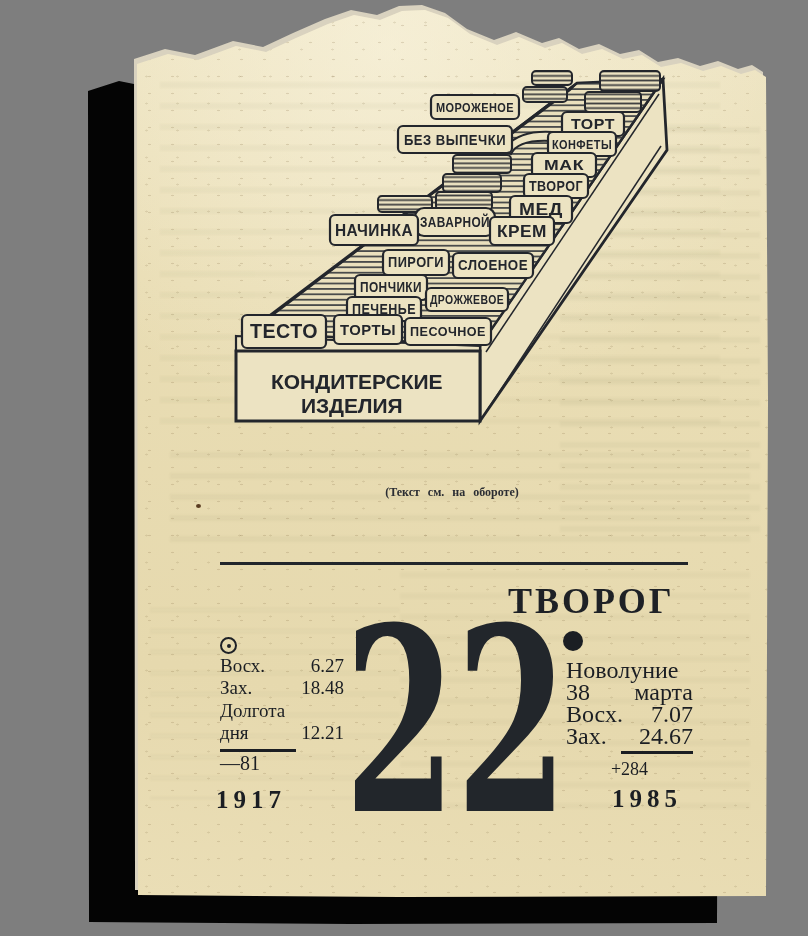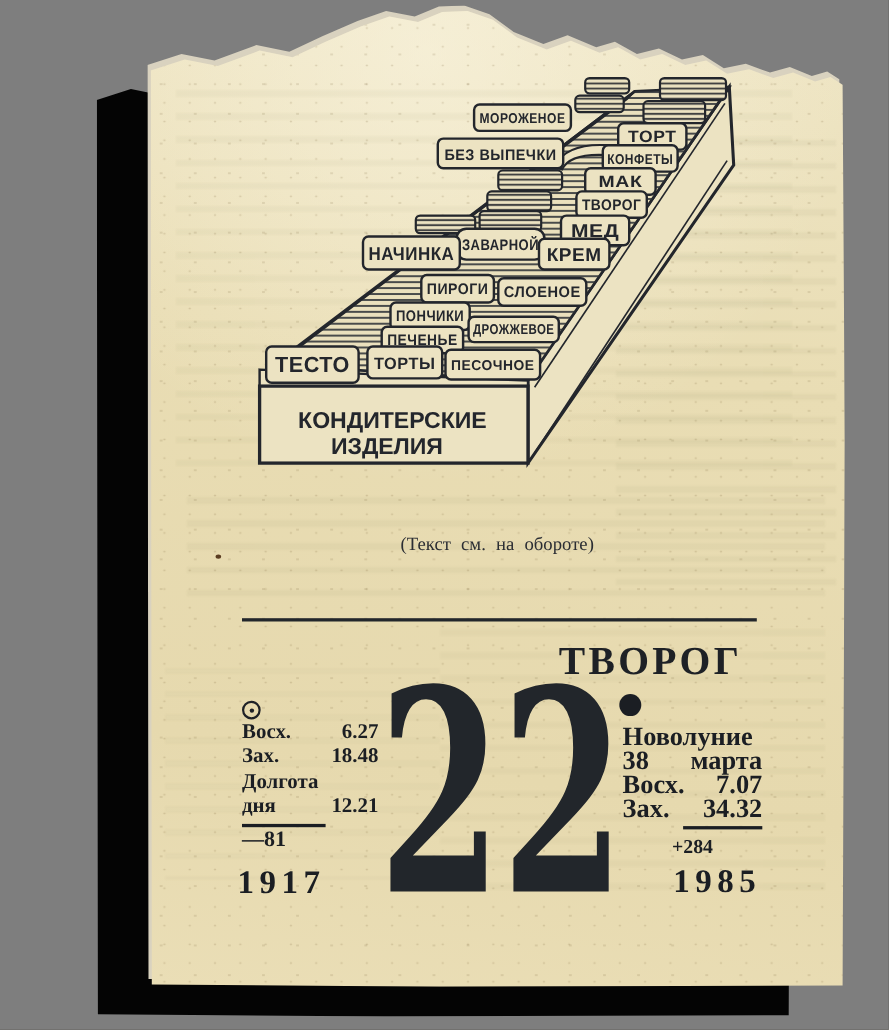--- a/index.html
+++ b/index.html
@@ -21,41 +21,41 @@
     background-size:23px 17px,31px 27px,100% 100%,100% 100%;
     background-position:0 0,7px 9px,0 0,0 0;}
   .ghost{position:absolute;filter:blur(.8px);
     background:repeating-linear-gradient(180deg, rgba(104,108,70,0) 0 7px,
       rgba(104,108,70,.55) 7px 13px, rgba(104,108,70,0) 13px 21px);}
   .fleck{position:absolute;width:5px;height:4px;border-radius:50%;background:#5a3c20;}
   svg{position:absolute;left:0;top:0;}
   svg text{font-family:"Liberation Sans",sans-serif;font-weight:700;fill:#23262c;
     text-anchor:middle;letter-spacing:.5px;}
   .caption{position:absolute;left:327px;top:485px;width:250px;text-align:center;
-    font-size:17px;color:#2a2d33;word-spacing:5px;}
+    font-size:12px;color:#2a2d33;word-spacing:5px;font-weight:bold;}
   .divider{position:absolute;left:220px;top:562px;width:468px;height:3px;background:#22262b;}
   .month,.weekday{position:absolute;top:580px;font-size:36px;font-weight:700;color:#1e2126;}
   .month{left:222px;letter-spacing:30px;}
   .weekday{left:508px;letter-spacing:3px;}
   .sun-icon{position:absolute;left:220px;top:637px;width:13px;height:13px;border:2px solid #1e2126;
     border-radius:50%;}
   .sun-icon::after{content:"";position:absolute;left:4.5px;top:4.5px;width:4px;height:4px;
     border-radius:50%;background:#1e2126;}
   .moon-icon{position:absolute;left:563px;top:631px;width:20px;height:20px;border-radius:50%;
     background:#1b1e23;}
-  .col{position:absolute;color:#1b1e23;font-weight:700;}
+  .col{position:absolute;color:#1b1e23;font-weight:400;}
   .col .row{display:flex;justify-content:space-between;height:22.3px;}
   .sun-col{left:220px;top:655px;width:124px;font-size:19px;}
   .moon-col{left:566px;top:657px;width:127px;font-size:18px;}
   .moon-col .row{height:22px;font-size:24px;}
   .rule-l{width:76px;height:2.5px;background:#1b1e23;margin-top:5px;}
   .rule-r{width:72px;height:2.5px;background:#1b1e23;margin:6px 0 0 auto;}
   .elapsed{margin-top:0;font-size:20px;}
   .remaining{margin-top:5px;font-size:18px;text-align:center;}
-  .year{position:absolute;font-size:30px;font-weight:700;letter-spacing:5px;color:#1b1e23;}
+  .year{position:absolute;font-size:25px;font-weight:700;letter-spacing:5px;color:#1b1e23;}
   .year-left{left:216px;top:786px;}
   .year-right{left:612px;top:785px;}
   .day-wrap{position:absolute;left:456px;top:727px;transform:translate(-50%,-52%) scaleX(.63);
     font-family:"DejaVu Serif",serif;font-weight:700;font-size:255px;color:#22262b;line-height:1;}
 </style>
 </head>
 <body>
 
 <div class="stage">
   <div class="shadow cut"></div>
@@ -256,20 +256,20 @@
       <div class="row">
         <span>38</span>
         <span>марта</span>
       </div>
       <div class="row">
         <span>Восх.</span>
         <span>7.07</span>
       </div>
       <div class="row">
         <span>Зах.</span>
-        <span>34.32</span>
+        <span>24.67</span>
       </div>
       <div class="rule-r"></div>
       <div class="remaining">+284</div>
     </div>
     <div class="year year-right">1985</div>
   </div>
 </div>
 
 </body></html>

